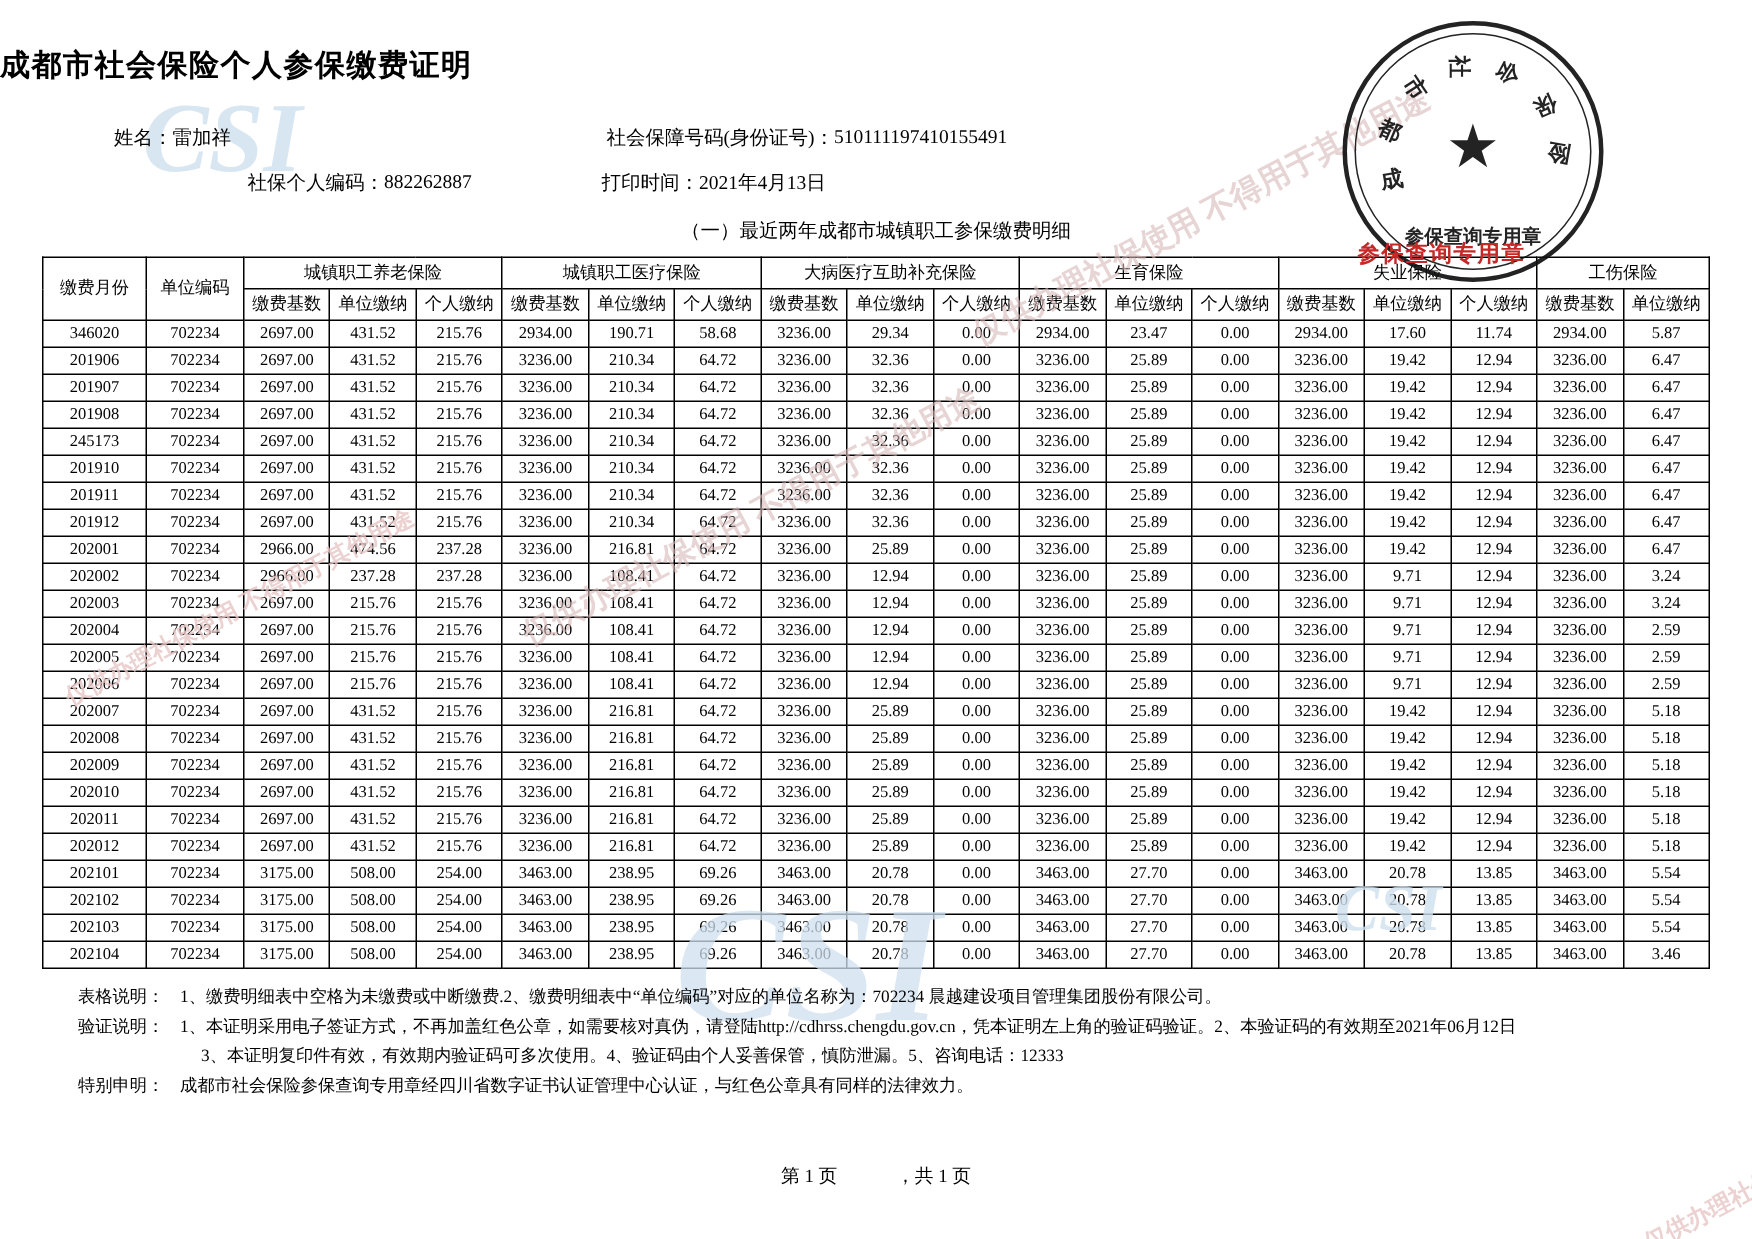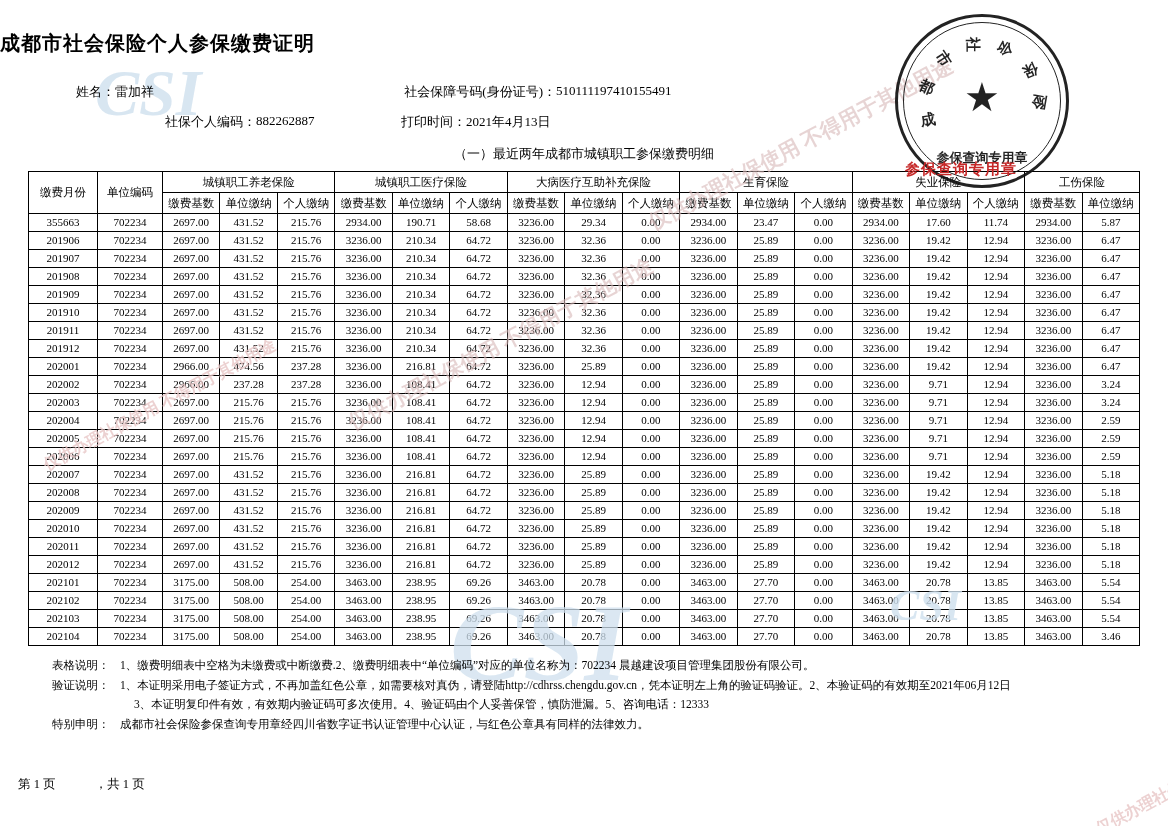--- a/index.html
+++ b/index.html
@@ -61,20 +61,21 @@
     line-height:1.7;
     position:relative;
   }
   .notes-row{display:flex;}
   .notes-label{width:68px;flex:none;}
   .notes-body{flex:1;}
   .footer{
     position:absolute;
     left:0;right:0;
     bottom:33px;
+    text-align:center;
     font-size:12.5px;
   }
   .footer span{margin:0 18px;}
 
   
   .seal{
     position:absolute;
     left:895px;top:14px;
     width:168px;height:168px;
     border:3px solid #111;
@@ -234,21 +235,21 @@
           <th>个人缴纳</th>
           <th>缴费基数</th>
           <th>单位缴纳</th>
           <th>个人缴纳</th>
           <th>缴费基数</th>
           <th>单位缴纳</th>
         </tr>
     </thead>
     <tbody id="table-body">
         <tr>
-          <td>355663</td>
+          <td>346020</td>
           <td>702234</td>
           <td>2697.00</td>
           <td>431.52</td>
           <td>215.76</td>
           <td>2934.00</td>
           <td>190.71</td>
           <td>58.68</td>
           <td>3236.00</td>
           <td>29.34</td>
           <td>0.00</td>
@@ -318,21 +319,21 @@
           <td>3236.00</td>
           <td>25.89</td>
           <td>0.00</td>
           <td>3236.00</td>
           <td>19.42</td>
           <td>12.94</td>
           <td>3236.00</td>
           <td>6.47</td>
         </tr>
         <tr>
-          <td>201909</td>
+          <td>245173</td>
           <td>702234</td>
           <td>2697.00</td>
           <td>431.52</td>
           <td>215.76</td>
           <td>3236.00</td>
           <td>210.34</td>
           <td>64.72</td>
           <td>3236.00</td>
           <td>32.36</td>
           <td>0.00</td>

